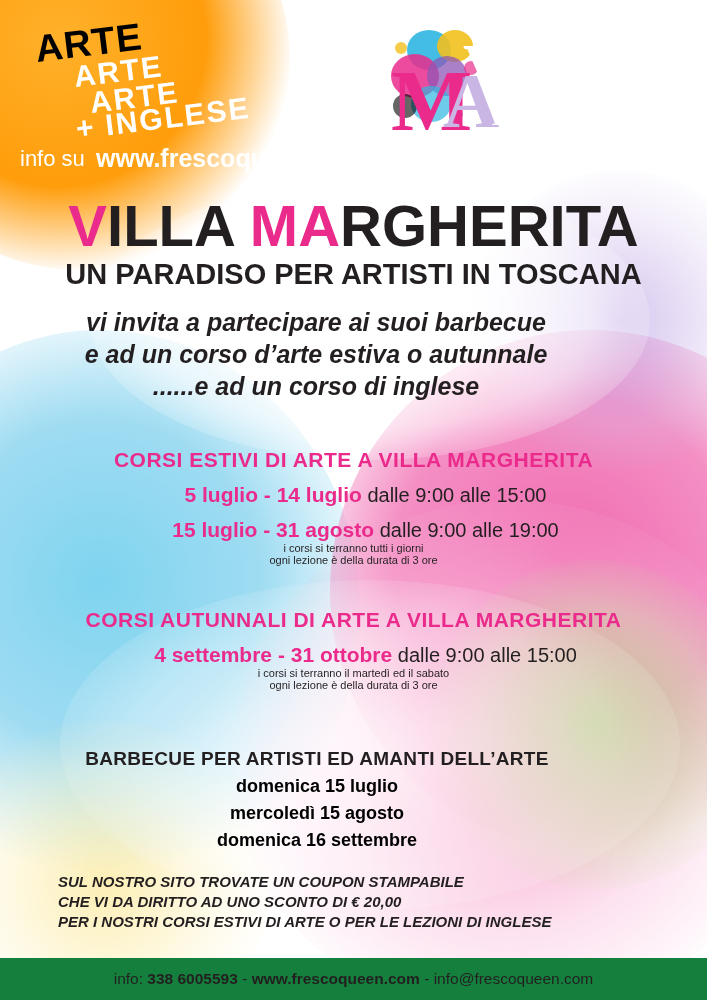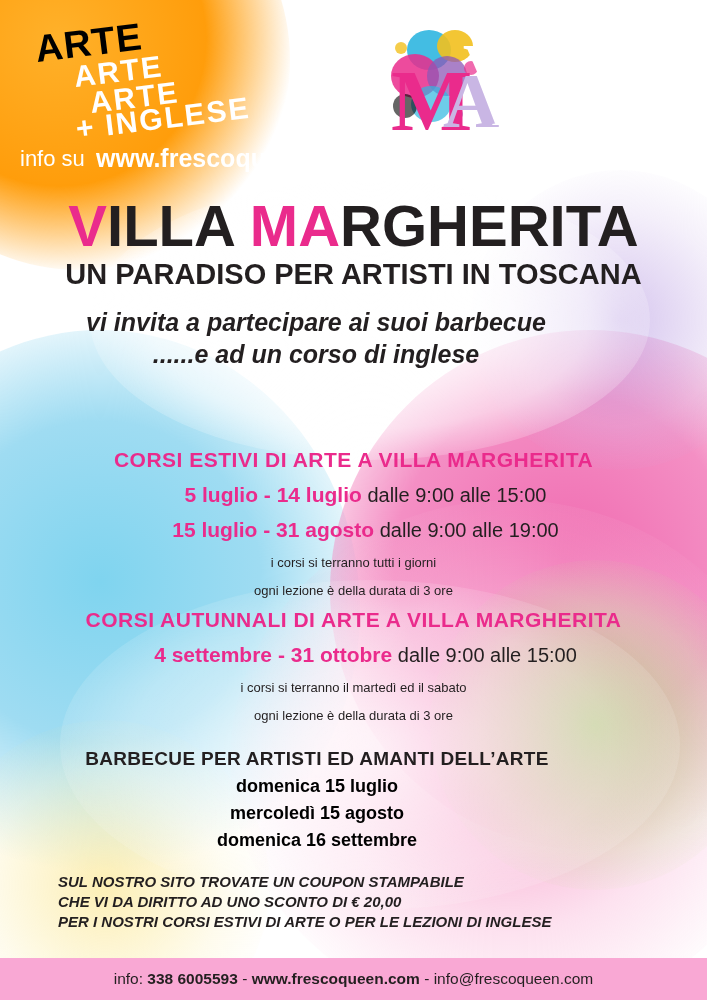--- a/index.html
+++ b/index.html
@@ -138,37 +138,37 @@
   .sec{position:absolute;width:707px;text-align:center;}
   .sec-head{
     font-size:21px;font-weight:bold;color:#ea2b8c;letter-spacing:0.5px;
   }
   .sec-line{
     font-size:20px;color:#231f20;margin-top:11px;padding-left:24px;
   }
   .sec-line .date{color:#ea2b8c;font-weight:bold;font-size:21px;}
   .sec-line .hours{color:#231f20;font-weight:normal;}
   .sec-note{
-    font-size:13px;color:#231f20;margin-top:13px;
+    font-size:11px;color:#231f20;
   }
   .estivi{left:0;top:448px;}
   .autunnali{left:0;top:608px;}
   
   .bbq{position:absolute;left:0;top:748px;width:634px;text-align:center;}
   .bbq-head{font-size:19px;font-weight:bold;color:#231f20;letter-spacing:0.3px;}
   .bbq-item{font-size:18px;font-weight:bold;color:#000000;margin-top:6px;}
   
   .coupon{
     position:absolute;left:58px;top:872px;width:600px;text-align:left;
     font-size:15px;font-style:italic;font-weight:bold;color:#231f20;line-height:20px;
   }
   
   .footer{
     position:absolute;left:0;bottom:0;width:707px;height:42px;
-    background:#f9a8d4;
+    background:#15803d;
     display:flex;align-items:center;justify-content:center;
   }
   .footer-text{
     font-size:15.5px;color:#231f20;
   }
   .footer-text .b{font-weight:bold;}
 </style>
 </head>
 <body>
 
@@ -217,20 +217,21 @@
     <div class="logo-tag">UN PARADISO PER ARTISTI IN TOSCANA</div>
   </div>
 
   <div class="title-main">
     <span class="pink">V</span><span>ILLA </span><span class="pink">MA</span><span>RGHERITA</span>
   </div>
   <div class="title-sub">UN PARADISO PER ARTISTI IN TOSCANA</div>
 
   <div class="invite">
     <div>vi invita a partecipare ai suoi barbecue</div>
+    <div>e ad un corso d’arte estiva o autunnale</div>
     <div>......e ad un corso di inglese</div>
   </div>
 
   <div class="sec estivi">
     <div class="sec-head">CORSI ESTIVI DI ARTE A VILLA MARGHERITA</div>
     <div class="sec-line">
       <span class="date">5 luglio - 14 luglio</span>
       <span class="hours">dalle 9:00 alle 15:00</span>
     </div>
     <div class="sec-line">

